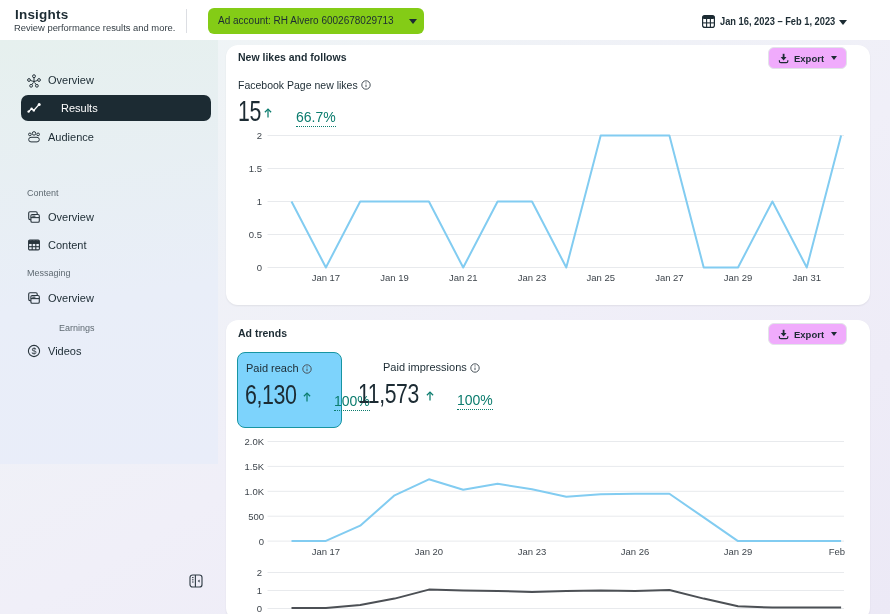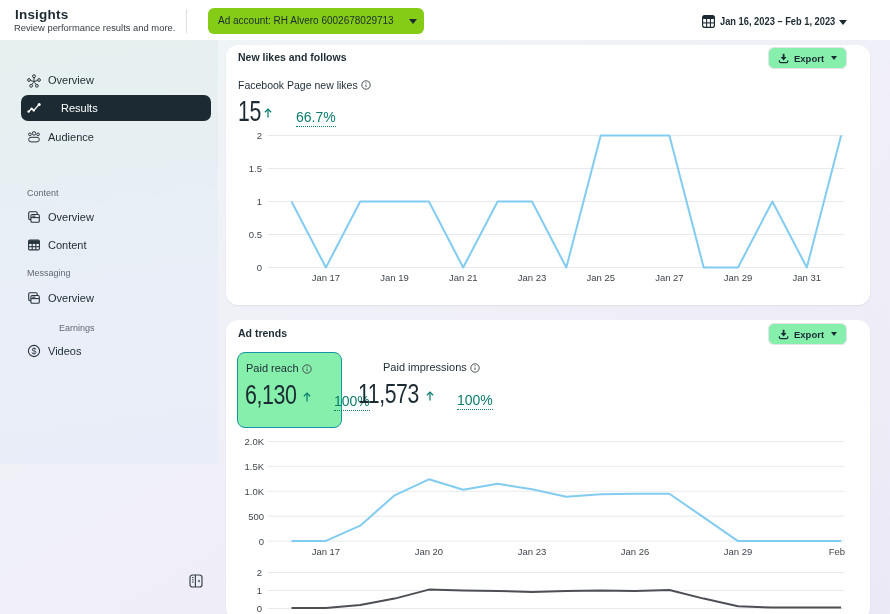--- a/index.html
+++ b/index.html
@@ -26,30 +26,30 @@
   .nav.sel { background:#1c2b33; }
   .nav .ic { position:absolute; left:6px; top:6px; width:14px; height:14px; }
   .nav .lbl { position:absolute; left:27px; top:6.5px; font-size:11px; color:#1c2b33; }
   .nav.sel .lbl { color:#fff; font-weight:400;margin-left:13px; }
   .sect { position:absolute; left:27px; font-size:9px; color:#5f6a72; }
   
   .card { position:absolute; left:226px; width:644px; background:#fff; border-radius:12px; box-shadow:0 1px 2px rgba(0,0,0,0.07); }
   #card1 { top:45px; height:260px; }
   #card2 { top:320px; height:300px; }
   .ctitle { position:absolute; left:12px; font-size:10.5px; font-weight:700; color:#1c2b33; }
-  .export { position:absolute; left:542px; width:79px; height:22px; background:#86efac; border:1px solid #e2e4e9; border-radius:6px; }
+  .export { position:absolute; left:542px; width:79px; height:22px; background:#f0abfc; border:1px solid #e2e4e9; border-radius:6px; }
   .export .etxt { position:absolute; left:25px; top:5px; font-size:9.5px; font-weight:600; color:#1c2b33; }
   .export .caret { position:absolute; left:62px; top:8px; border-top-width:4.5px; border-left-width:3.8px; border-right-width:3.8px; }
   .export svg { position:absolute; left:9px; top:5px; }
   .metlbl { font-size:11px; color:#1c2b33; }
   .infoic { display:inline-block; vertical-align:-1.5px; }
   .bignum { display:inline-block; font-size:29.5px; letter-spacing:-0.5px; color:#1c2b33; transform:scaleX(0.72); transform-origin:0 0; }
   .trend { color:#0b7c6e; font-size:14px;margin-left:20px; }
   .pct { border-bottom:1.5px dotted #0b7c6e; padding-bottom:1px; }
-  #mcard { position:absolute; left:11px; top:32px; width:105px; height:76px; border:1.5px solid #1795a2; border-radius:8px; background:#86efac; }
+  #mcard { position:absolute; left:11px; top:32px; width:105px; height:76px; border:1.5px solid #1795a2; border-radius:8px; background:#7dd3fc; }
 </style>
 </head>
 <body>
   <svg width="0" height="0" style="position:absolute;">
     <defs>
       <g id="ic-hub" fill="none" stroke="#28343c" stroke-width="1">
         <circle cx="7" cy="2.2" r="1.45"></circle>
         <circle cx="2" cy="6" r="1.4"></circle>
         <circle cx="12" cy="6" r="1.4"></circle>
         <circle cx="4.1" cy="11.8" r="1.4"></circle>

